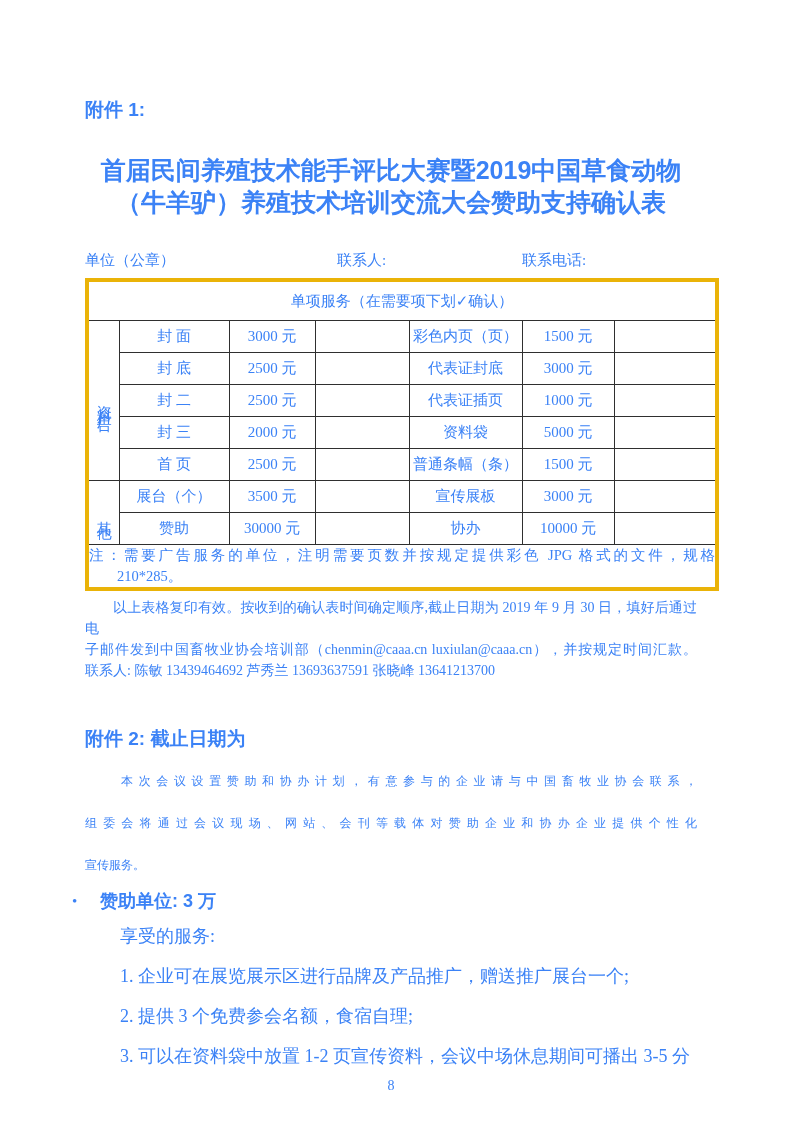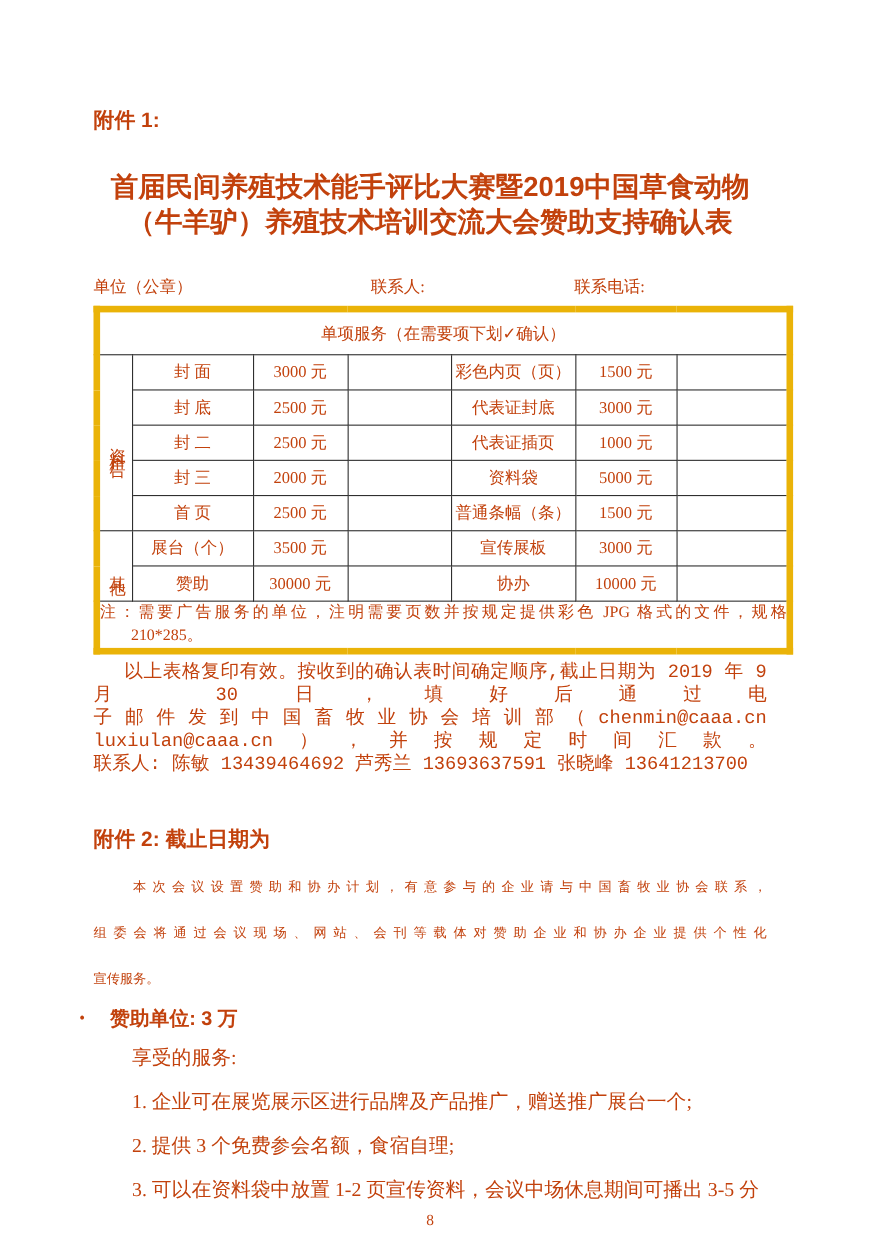--- a/index.html
+++ b/index.html
@@ -8,21 +8,21 @@
     background: #ffffff;
   }
   .page {
     position: relative;
     width: 782px;
     height: 1131px;
     background: #ffffff;
     box-sizing: border-box;
     padding: 98px 85px 0 85px;
     font-family: "Liberation Serif", serif;
-    color: #c2410c;
+    color: #3b82f6;
     overflow: hidden;
   }
   .att-label {
     font-family: "Liberation Sans", sans-serif;
     font-weight: bold;
     font-size: 19px;
     line-height: 24px;
   }
   .doc-title {
     margin-top: 32px;
@@ -42,21 +42,21 @@
   .form-row .f-unit  { left: 0; }
   .form-row .f-contact { left: 252px; }
   .form-row .f-phone { left: 437px; }
 
   table.services {
     margin-top: 7px;
     width: 630px;
     border-collapse: collapse;
     table-layout: fixed;
     font-size: 15px;
-    border: 6px solid #eab308;
+    border: 4px solid #eab308;
   }
   table.services td, table.services th {
     border: 1px solid #2f2f2f;
     text-align: center;
     padding: 0;
     overflow: hidden;
     white-space: nowrap;
   }
   table.services th.hdr {
     height: 38px;
@@ -75,23 +75,22 @@
     white-space: normal;
     padding: 4px 7px 5px 7px;
     font-size: 14.5px;
     line-height: 21px;
   }
   .note-l1 { text-align: justify; text-align-last: justify; }
   .note-l2 { text-align: left; margin-left: 28px; }
 
   .instructions {
     margin-top: 6px;
-    font-size: 17px;
+    font-size: 14px;
     line-height: 21px;
-    font-family: Liberation Mono, monospace;
   }
   .instr-l1 { text-indent: 28px; text-align: justify; text-align-last: justify; }
   .instr-l2 { text-align: justify; text-align-last: justify; }
   .instr-l3 { text-align: left; }
 
   .att2-heading {
     margin-top: 45px;
     font-family: "Liberation Sans", sans-serif;
     font-weight: bold;
     font-size: 19px;

